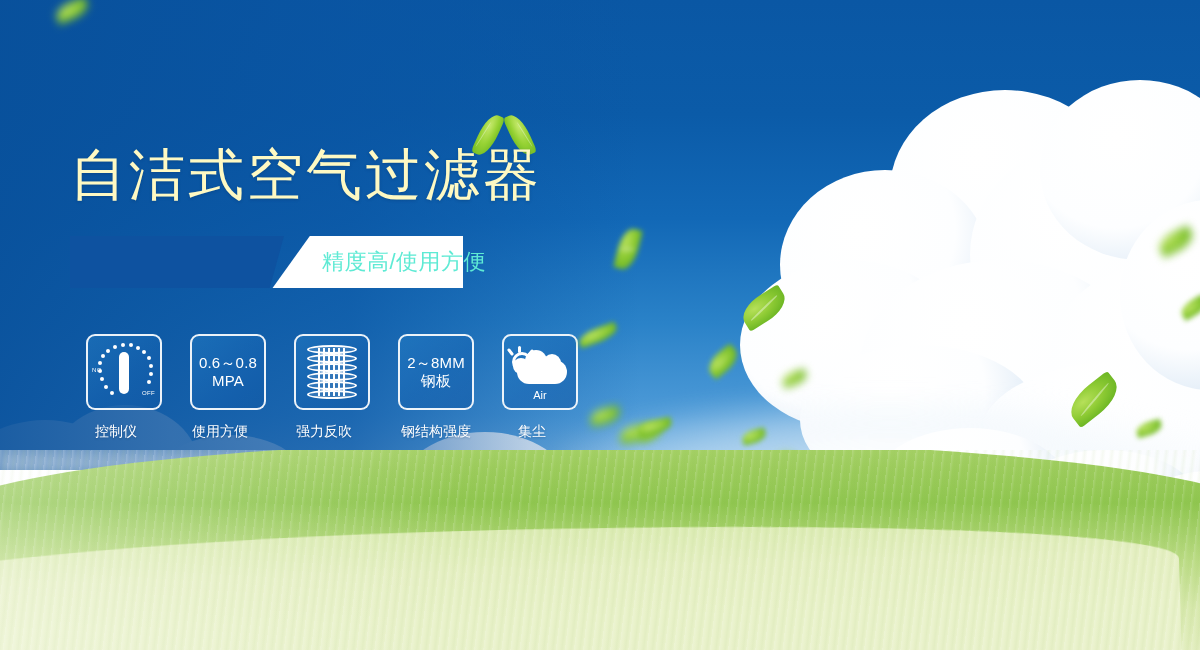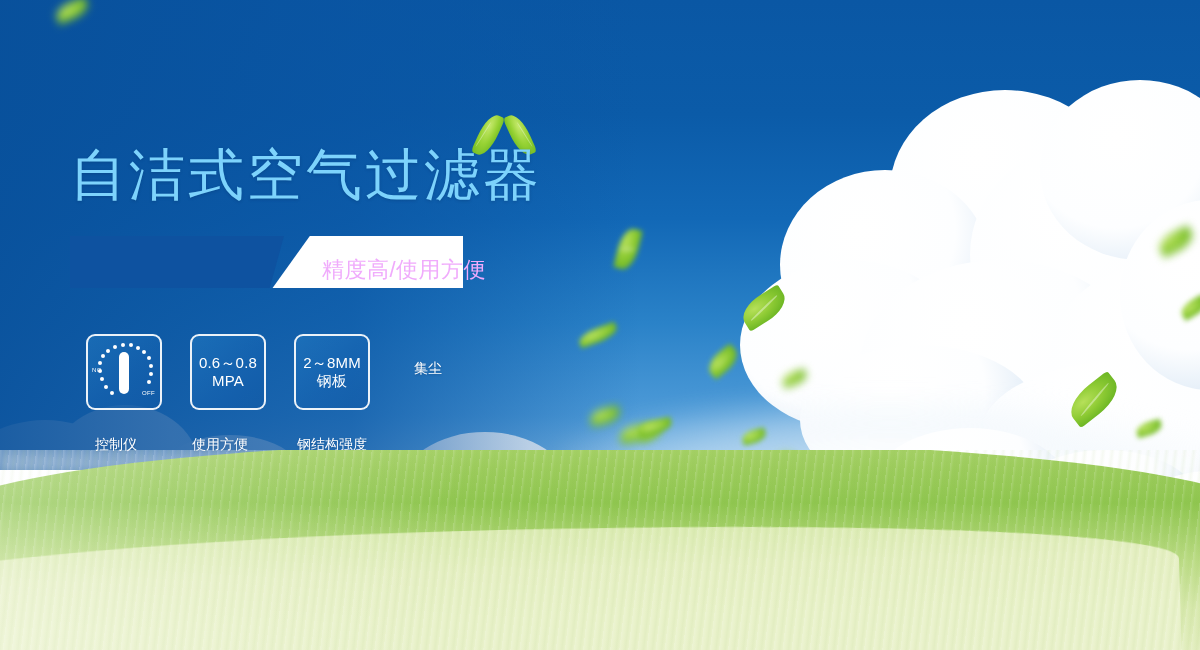--- a/index.html
+++ b/index.html
@@ -105,21 +105,21 @@
     background:rgba(255,255,255,.34);
     border-radius:40%;
     transform:rotate(8deg);
   }
 
   
   #title {
     position:absolute; left:70px; top:144px;
     font-size:56px; line-height:62px;
     letter-spacing:3px;
-    color:#7dd3fc;
+    color:#fef9c3;
     font-weight:300;
     white-space:nowrap;
     text-shadow:0 1px 3px rgba(0,40,90,.28);
   }
 
   
   #subtitle-bar {
     position:absolute; left:70px; top:236px;
     height:52px; width:393px;
   }
@@ -137,43 +137,43 @@
     background:#ffffff;
     clip-path:polygon(26% 0, 100% 0, 100% 100%, 8% 100%);
   }
   .seg-dark-text {
     position:absolute; left:16px; top:0; height:52px;
     display:flex; align-items:center;
     font-size:22px; color:#ffffff; letter-spacing:.5px;
     white-space:nowrap;
   }
   .seg-light-text {
-    position:absolute; left:252px; top:8px; height:52px;
+    position:absolute; left:252px; top:0; height:52px;
     display:flex; align-items:center;
-    font-size:22px; color:#f0abfc; letter-spacing:.5px;
+    font-size:22px; color:#5eead4; letter-spacing:.5px;
     white-space:nowrap;
   }
 
   
   #features {
     position:absolute; left:70px; top:334px;
     display:flex; gap:28px;
   }
   .feature { width:76px;padding-left:16px; }
   .fbox {
     position:relative;
     width:76px; height:76px;
     border:2px solid rgba(255,255,255,.92);
     border-radius:9px;
     background:linear-gradient(140deg, rgba(36,124,196,.55) 0%, rgba(22,100,178,.55) 55%, rgba(16,88,165,.55) 100%);
     display:flex; align-items:center; justify-content:center;
     overflow:hidden;
   }
   .fcap {
-    margin-top:26px;
+    margin-top:13px;
     text-align:center;
     font-size:14px;
     color:#ffffff;
     white-space:nowrap;
     text-shadow:0 1px 2px rgba(0,40,90,.30);
   }
   .fcap.wide { margin-left:-14px; width:104px; }
 
   .ftext {
     color:#fff; text-align:center; line-height:1.22;
@@ -346,32 +346,59 @@
     <div class="feature">
       <div class="fbox">
         <div class="ftext">
           <span class="big">0.6～0.8</span>
           <span class="big">MPA</span>
         </div>
       </div>
       <div class="fcap">使用方便</div>
     </div>
 
+    <div class="feature">
+      <div class="fbox">
+        <div class="coil">
+          <div class="bars"></div>
+          <div class="ring" style="top:0px;"></div>
+          <div class="ring" style="top:9px;"></div>
+          <div class="ring" style="top:18px;"></div>
+          <div class="ring" style="top:27px;"></div>
+          <div class="ring" style="top:36px;"></div>
+          <div class="ring" style="top:45px;"></div>
+        </div>
+      </div>
+      <div class="fcap">强力反吹</div>
+    </div>
 
     <div class="feature">
       <div class="fbox">
         <div class="ftext">
           <span class="big">2～8MM</span>
           <span class="big">钢板</span>
         </div>
       </div>
       <div class="fcap wide">钢结构强度</div>
     </div>
 
     <div class="feature">
+      <div class="fbox">
+        <div class="aircloud">
+          <div class="sun"></div>
+          <div class="ray" style="left:0px;  top:2px;  width:3px; height:8px; transform:rotate(-38deg);"></div>
+          <div class="ray" style="left:9px;  top:0px;  width:3px; height:7px;"></div>
+          <div class="ray" style="left:20px; top:3px;  width:3px; height:8px; transform:rotate(38deg);"></div>
+          <div class="cbody"></div>
+          <div class="cb3"></div>
+          <div class="cb1"></div>
+          <div class="cb2"></div>
+          <div class="airlbl">Air</div>
+        </div>
+      </div>
       <div class="fcap">集尘</div>
     </div>
 
   </div>
 
   <div class="leaf blur" style="left:578px; top:328px; width:40px; height:14px; transform:rotate(-20deg);"></div>
   <div class="leaf blur" style="left:638px; top:420px; width:34px; height:14px; transform:rotate(-12deg);"></div>
 
   <div class="grass-wrap">
     <div class="horizon-glow"></div>

